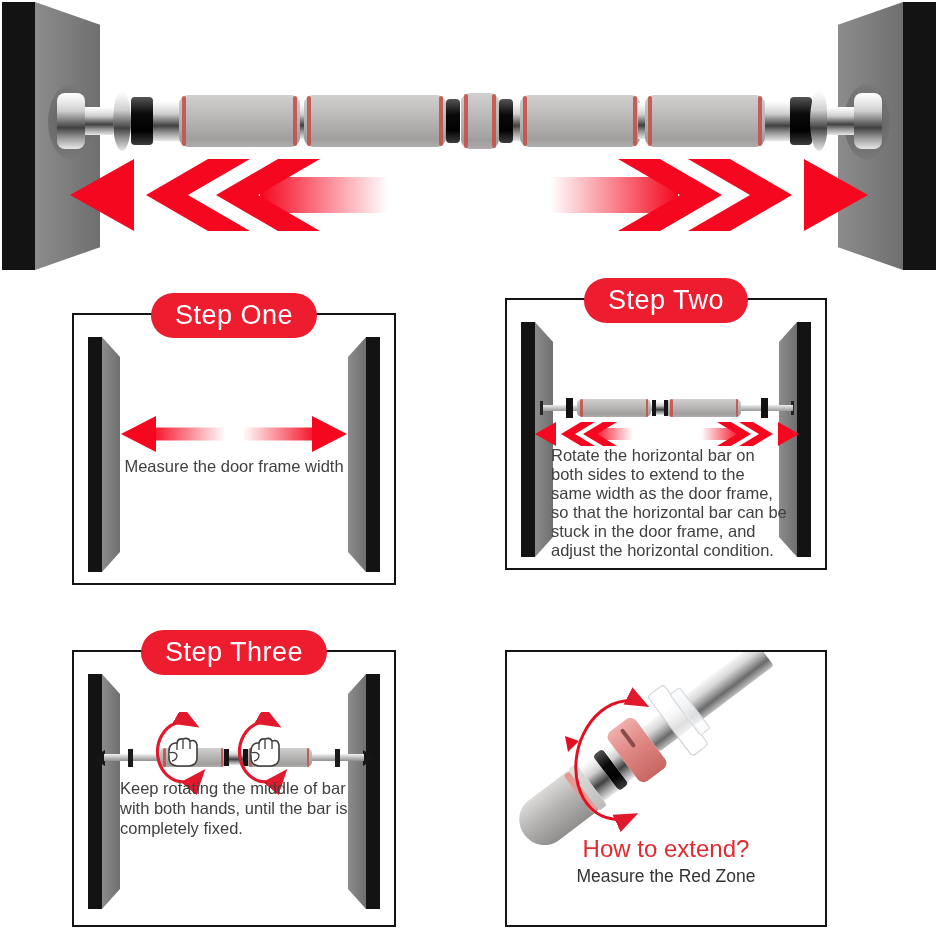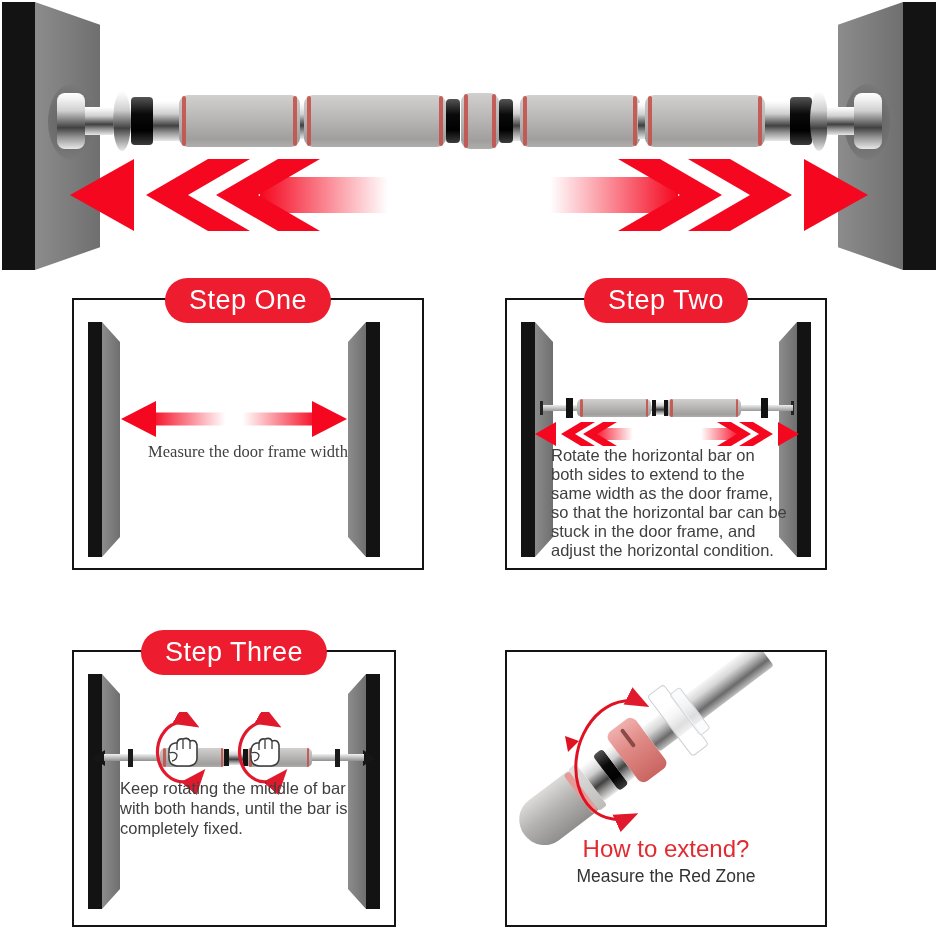--- a/index.html
+++ b/index.html
@@ -112,34 +112,34 @@
     <svg class="abs" style="left:548px;top:156px;transform:scaleX(-1);" width="320" height="78" viewBox="0 0 320 78">
       <rect x="190" y="21" width="128" height="36" fill="url(#gradFade)"></rect>
       <g style="fill:var(--arrow_red)">
         <polygon points="0,39 64,3 64,75"></polygon>
         <polygon points="76,39 138,3 180,3 118,39 180,75 138,75"></polygon>
         <polygon points="146,39 208,3 250,3 188,39 250,75 208,75"></polygon>
       </g>
     </svg>
   </div>
 
-  <section class="panel" style="left:72px;top:298px;width:320px;height:268px;padding-left:28px;">
+  <section class="panel" style="left:72px;top:313px;width:320px;height:268px;">
     <div class="badge">Step One</div>
     <div class="wall-black post-b-l"></div>
     <div class="wall-gray gl post-g-l"></div>
     <div class="wall-gray gr" style="left:274px;top:22px;width:18px;height:235px;"></div>
     <div class="wall-black" style="left:292px;top:22px;width:14px;height:235px;"></div>
     <svg class="abs" style="left:46px;top:96px;" width="228" height="46" viewBox="0 0 228 46">
       <rect x="30" y="16.5" width="168" height="13" fill="url(#gradDbl)"></rect>
       <g style="fill:var(--arrow_red)">
         <polygon points="1,23 36,5 36,41"></polygon>
         <polygon points="227,23 192,5 192,41"></polygon>
       </g>
     </svg>
-    <div class="caption center-x" style="top:142px;font-family:Liberation Serif, serif;">Measure the door frame width</div>
+    <div class="caption center-x" style="top:142px;">Measure the door frame width</div>
   </section>
 
   <section class="panel" style="left:505px;top:298px;width:318px;height:268px;">
     <div class="badge">Step Two</div>
     <div class="wall-black post-b-l"></div>
     <div class="wall-gray gl post-g-l"></div>
     <div class="wall-gray gr" style="left:272px;top:22px;width:18px;height:235px;"></div>
     <div class="wall-black" style="left:290px;top:22px;width:14px;height:235px;"></div>
 
     <div class="abs" style="left:33px;top:101px;width:3px;height:14px;background:#222;"></div>

